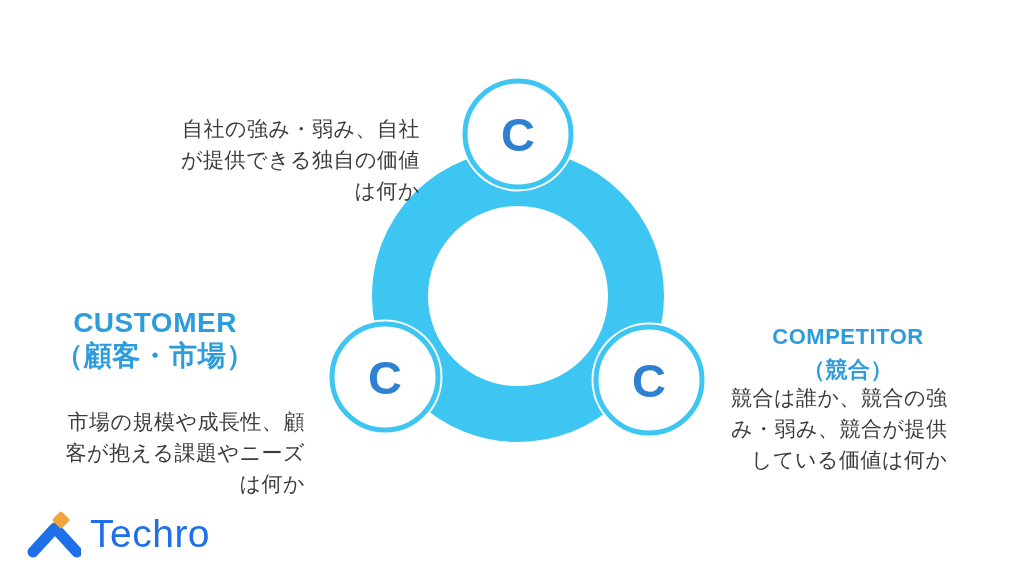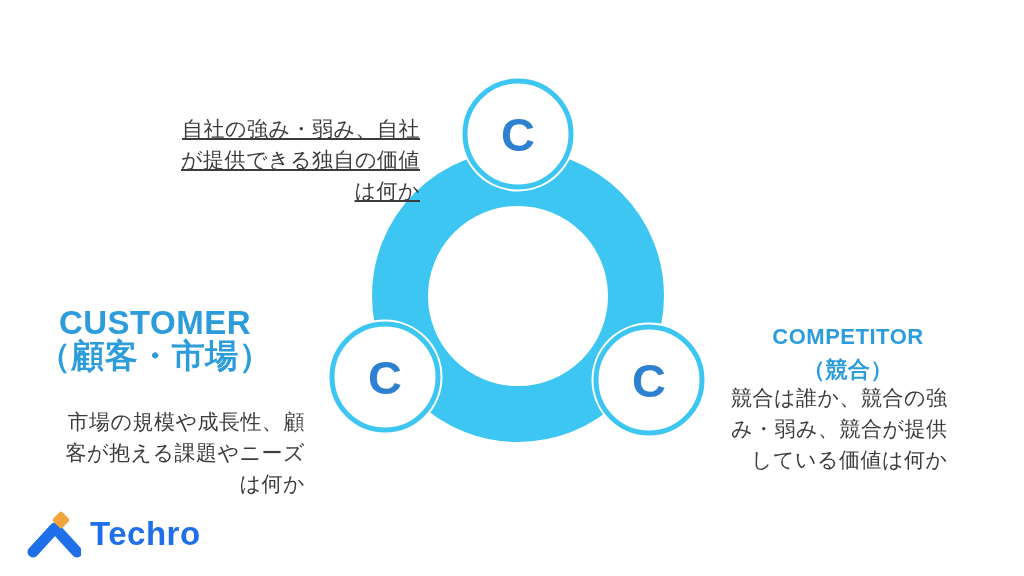--- a/index.html
+++ b/index.html
@@ -22,21 +22,21 @@
   .heading-company {
     left: 146px;
     top: 57px;
     font-size: 29px;
     line-height: 34px;
   }
   .heading-customer {
     left: 30px;
     top: 306px;
     width: 250px;
-    font-size: 33px;
+    font-size: 28px;
     line-height: 33px;
     text-align: center;
   }
   .heading-competitor {
     left: 723px;
     top: 320px;
     width: 250px;
     font-size: 22px;
     line-height: 33px;
     text-align: center;
@@ -46,21 +46,20 @@
     color: #3c3c3c;
     font-size: 21px;
     line-height: 31px;
     white-space: pre-line;
     letter-spacing: 0.5px;
   }
   .desc-company {
     right: 604px;
     top: 113px;
     text-align: right;
-    text-decoration: underline;
   }
   .desc-customer {
     right: 719px;
     top: 406px;
     text-align: right;
   }
   .desc-competitor {
     left: 731px;
     top: 382px;
     text-align: right;
@@ -79,22 +78,22 @@
   .logo {
     position: absolute;
     left: 27px;
     top: 510px;
     display: flex;
     align-items: center;
     height: 48px;
   }
   .logo-text {
     margin-left: 9px;
-    font-size: 33px;
-    font-weight: bold;
+    font-size: 39px;
+    font-weight: normal;
     color: #1e6fe8;
     letter-spacing: 0.5px;
   }
 </style>
 </head>
 <body>
 
 <div class="canvas">
 
   <svg class="diagram-svg" width="1024" height="576" viewBox="0 0 1024 576">

